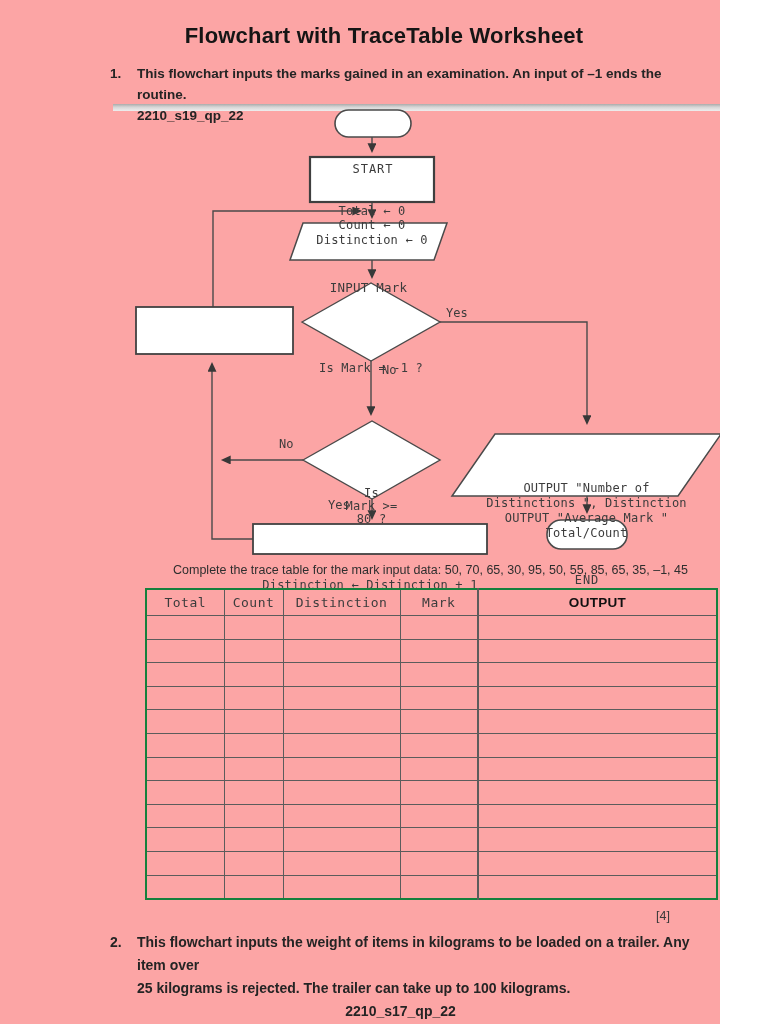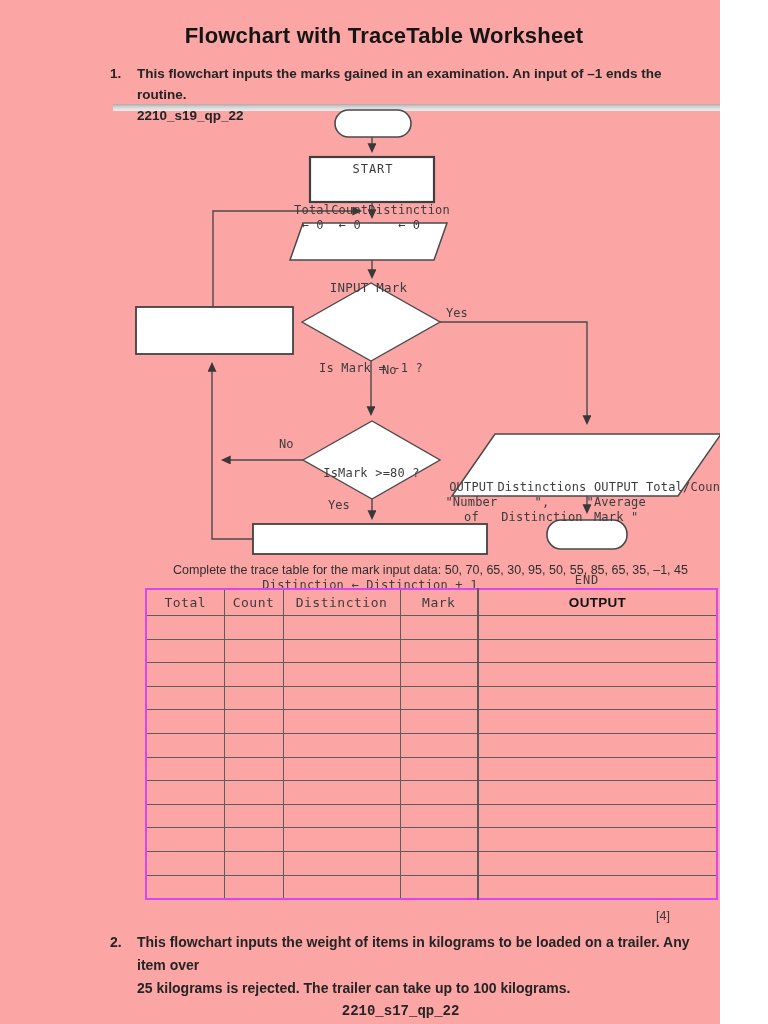--- a/index.html
+++ b/index.html
@@ -4,32 +4,32 @@
 <style>
   html,body{margin:0;padding:0;background:#ffffff;}
   .sheet{position:relative;width:720px;height:1024px;background:#fca5a5;overflow:hidden;
          font-family:"Liberation Sans",sans-serif;color:#222;}
   .title{position:absolute;top:23px;left:0;width:768px;text-align:center;
          font-size:22px;font-weight:bold;color:#151515;letter-spacing:.2px;}
   .q{position:absolute;display:flex;font-weight:bold;color:#242424;}
   .q .qnum{width:27px;flex:0 0 27px;}
   .q1{top:63px;left:110px;width:575px;font-size:13.5px;line-height:21px;}
   .q2{top:931px;left:110px;width:600px;font-size:14px;line-height:23px;}
-  .q2 .qref{text-align:center;width:92%;font-family:Liberation Mono, monospace;}
+  .q2 .qref{text-align:center;width:92%;}
   .scan-band{position:absolute;left:113px;top:104px;width:612px;height:7px;
              background:linear-gradient(180deg,#ababab 0%,#d6d6d6 45%,#eeeeee 100%);}
   .fc-svg{position:absolute;left:0;top:0;}
   .mono{font-family:"DejaVu Sans Mono",monospace;color:#3c3c3c;}
   .fc-label{position:absolute;text-align:center;font-size:12.5px;letter-spacing:.2px;margin-top:46px;}
-  .fc-lines{display:flex;flex-direction:row;justify-content:center;}
+  .fc-lines{display:flex;flex-direction:column;justify-content:center;}
   .branch{position:absolute;font-size:12px;}
   .caption{position:absolute;top:563px;left:145px;width:571px;text-align:center;
            font-size:12.5px;color:#2e2e2e;font-family:"Liberation Sans",sans-serif;}
   #trace-table{position:absolute;left:145px;top:588px;border-collapse:collapse;
-               table-layout:fixed;border:2px solid #d946ef;}
+               table-layout:fixed;border:2px solid #15803d;}
   #trace-table th,#trace-table td{border:1px solid #5c5c5c;padding:0;}
   #trace-table th{height:25px;}
   #trace-table td{height:22.6px;}
   #trace-table th:nth-child(5),#trace-table td:nth-child(5){border-left-width:2px;}
   th.mono-h{font-family:"DejaVu Sans Mono",monospace;font-weight:normal;
             font-size:13px;color:#3c3c3c;letter-spacing:.5px;}
   th.out-h{font-family:"Liberation Sans",sans-serif;font-weight:bold;
            font-size:13.5px;color:#101010;letter-spacing:.3px;}
   .marks{position:absolute;top:909px;right:50px;font-size:12.5px;color:#3a3a3a;}
 </style>

